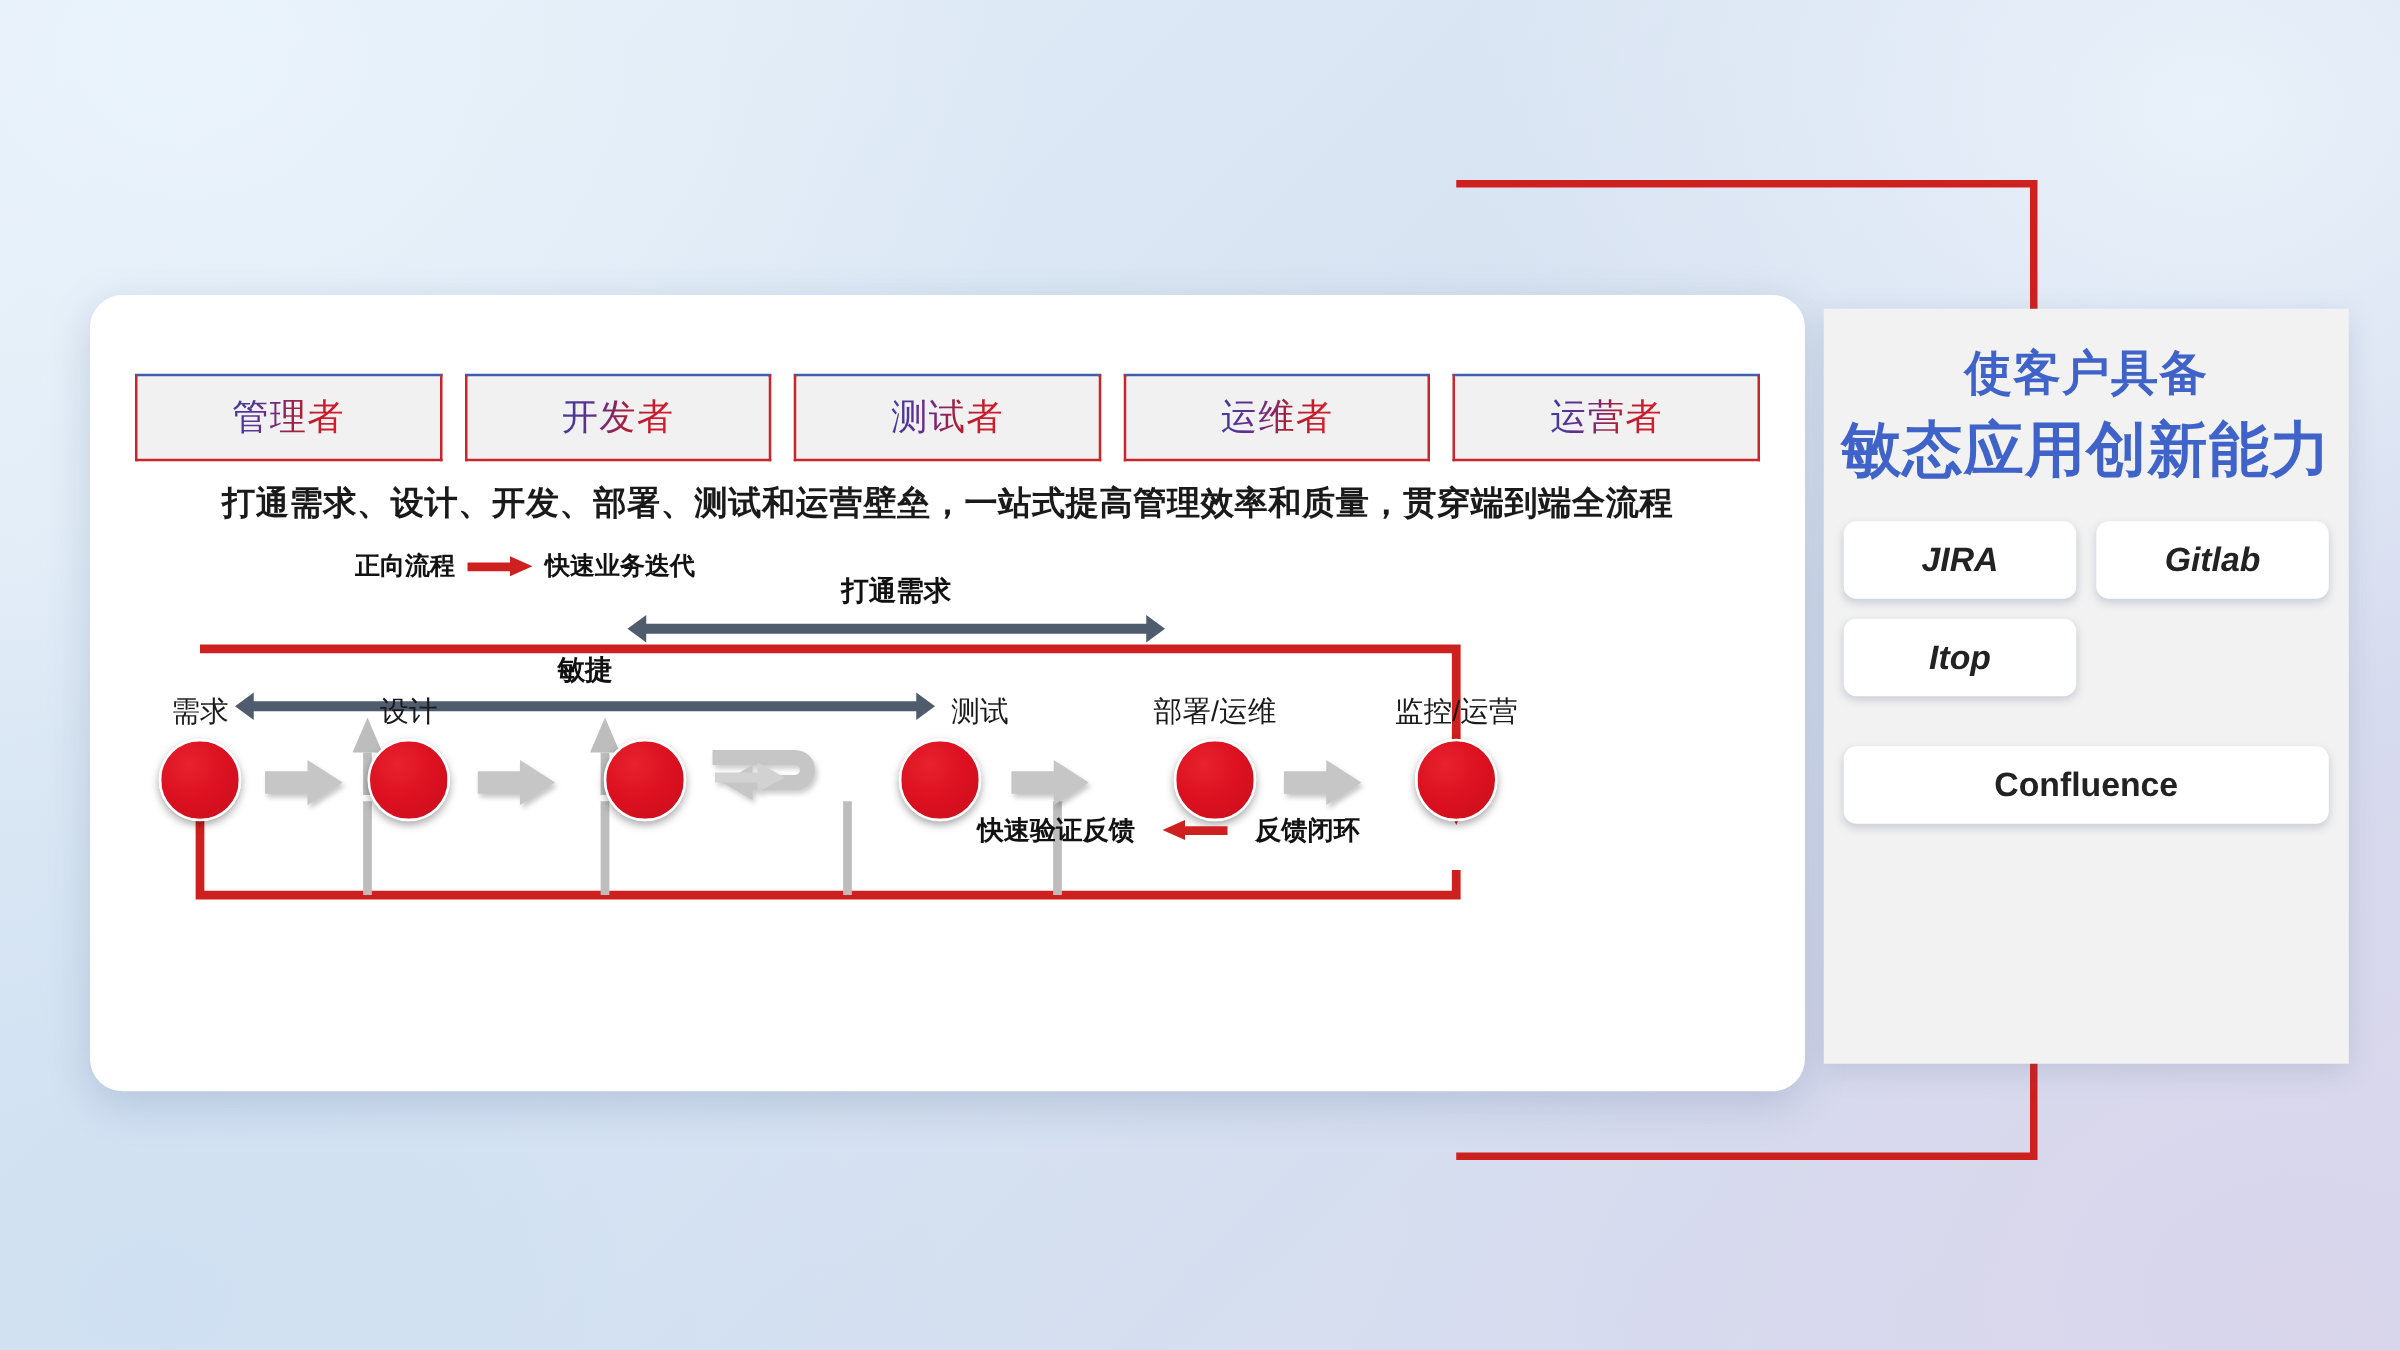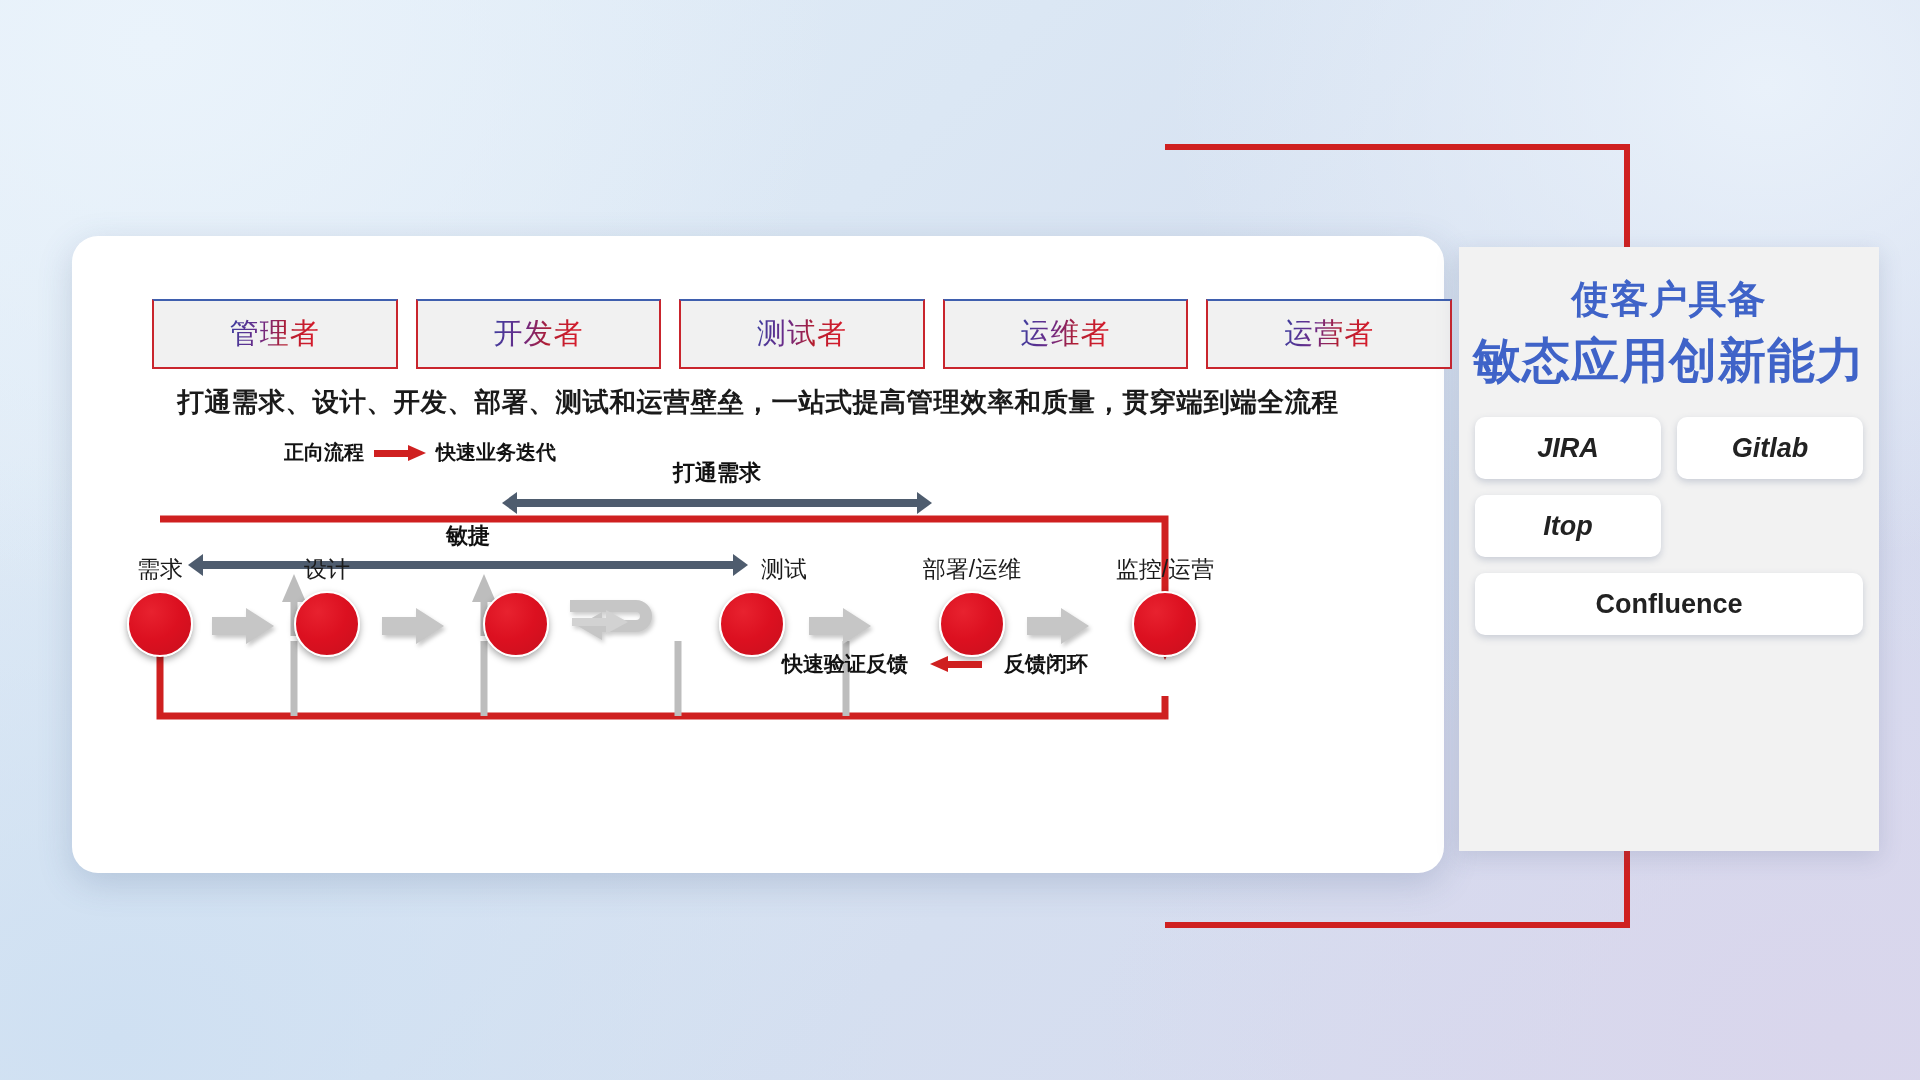--- a/index.html
+++ b/index.html
@@ -31,21 +31,21 @@
     width: 1372px; height: 637px;
     background: #ffffff;
     border-radius: 26px;
     box-shadow: 0 10px 34px rgba(70,90,130,.22);
   }
 
   
   #roles {
     position: absolute; left: 36px; top: 63px;
     width: 1300px; height: 70px;
-    display: flex; gap: 18px; margin-left: 44px;
+    display: flex; gap: 18px;
   }
   .role-box {
     flex: 1 1 0;
     background: #f1f1f1;
     border: 2px solid #c9252d;
     border-top-color: #3f5fae;
     display: flex; align-items: center; justify-content: center;
   }
   .role-label {
     font-size: 29px;
@@ -173,21 +173,21 @@
   }
   .tool {
     background: #ffffff;
     border-radius: 10px;
     box-shadow: 0 3px 7px rgba(80,95,130,.25);
     height: 62px;
     display: flex; align-items: center; justify-content: center;
     font-size: 27px; font-weight: bold; color: #222;
   }
   .tool.half { width: calc(50% - 8px); font-style: italic; }
-  .tool.full { width: 100%; }
+  .tool.full { width: 100%; margin-top: 24px; }
 </style>
 </head>
 <body>
 
 <div id="bg"></div>
 
 <svg id="circuit" width="1920" height="1080" viewBox="0 0 1920 1080">
   <polyline points="1165,147 1627,147 1627,925 1165,925" fill="none" stroke="#cf2020" stroke-width="6"></polyline>
 </svg>
 

